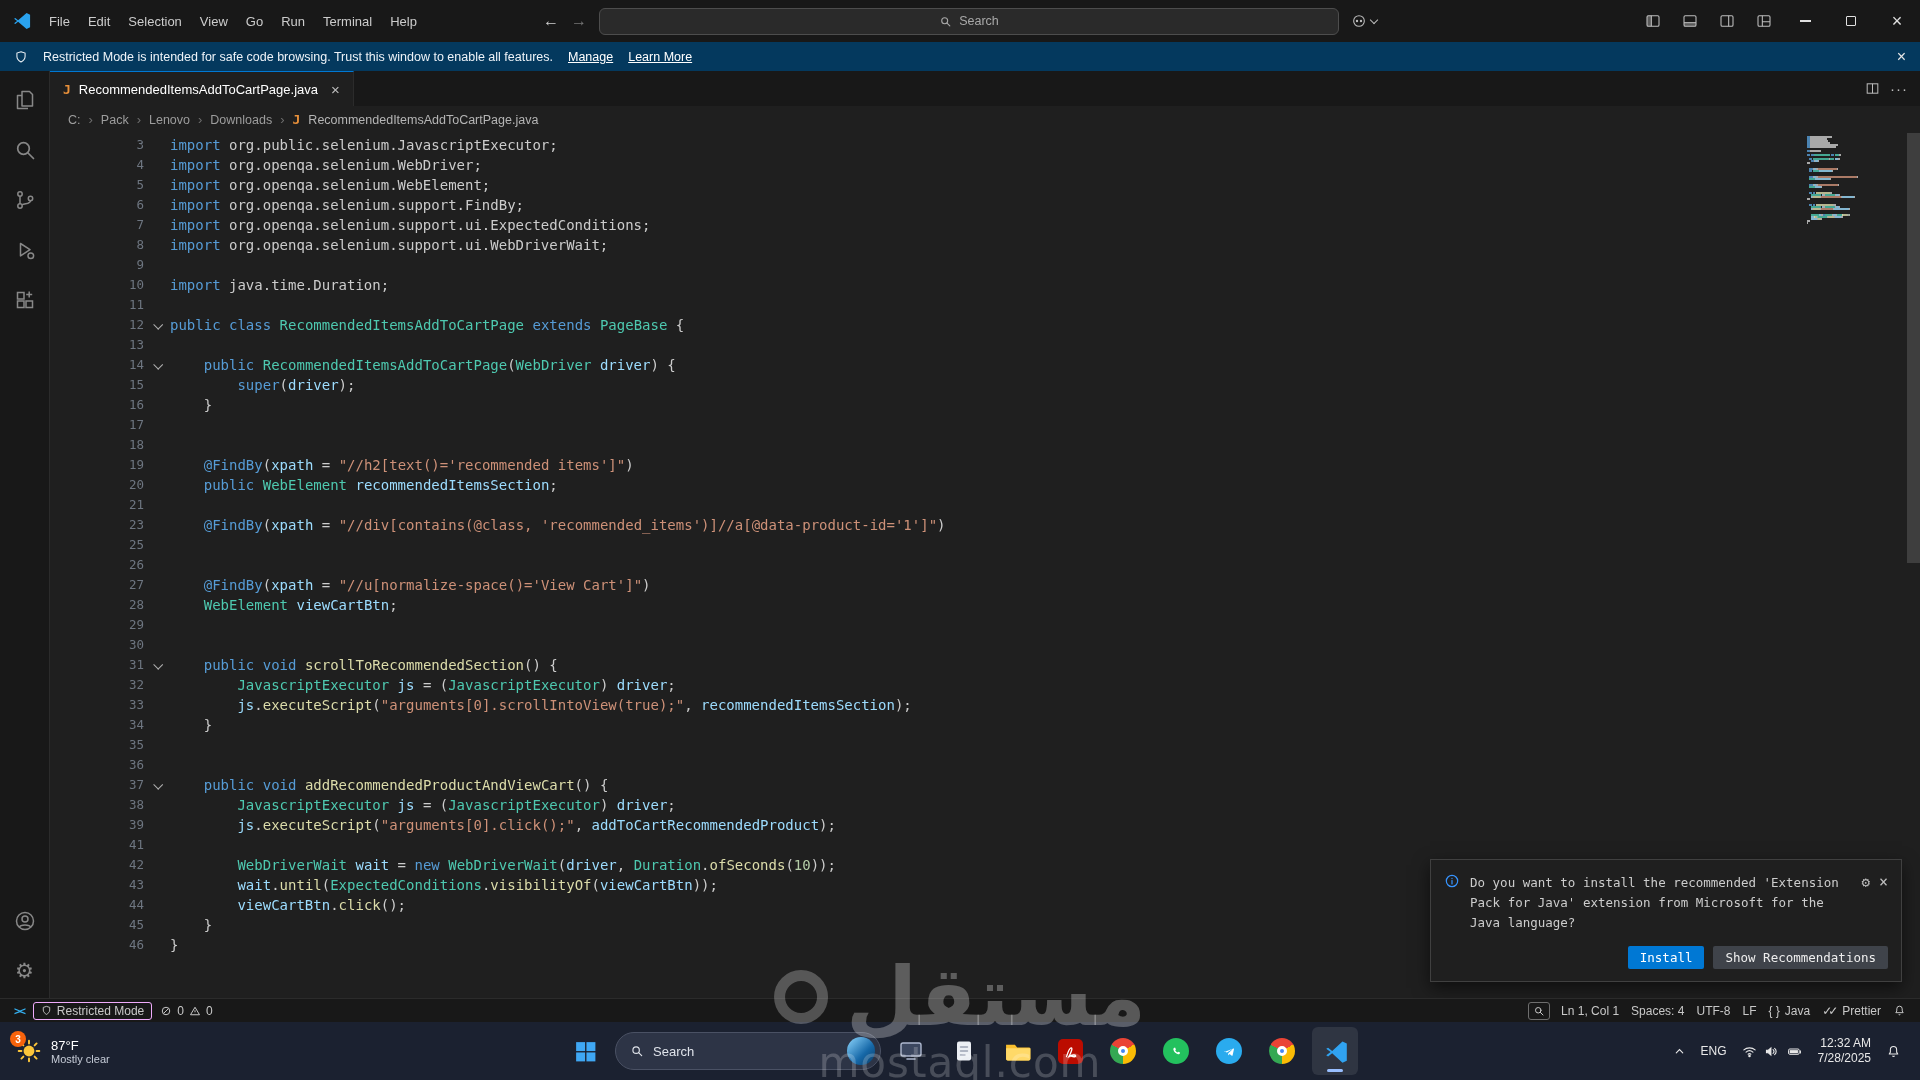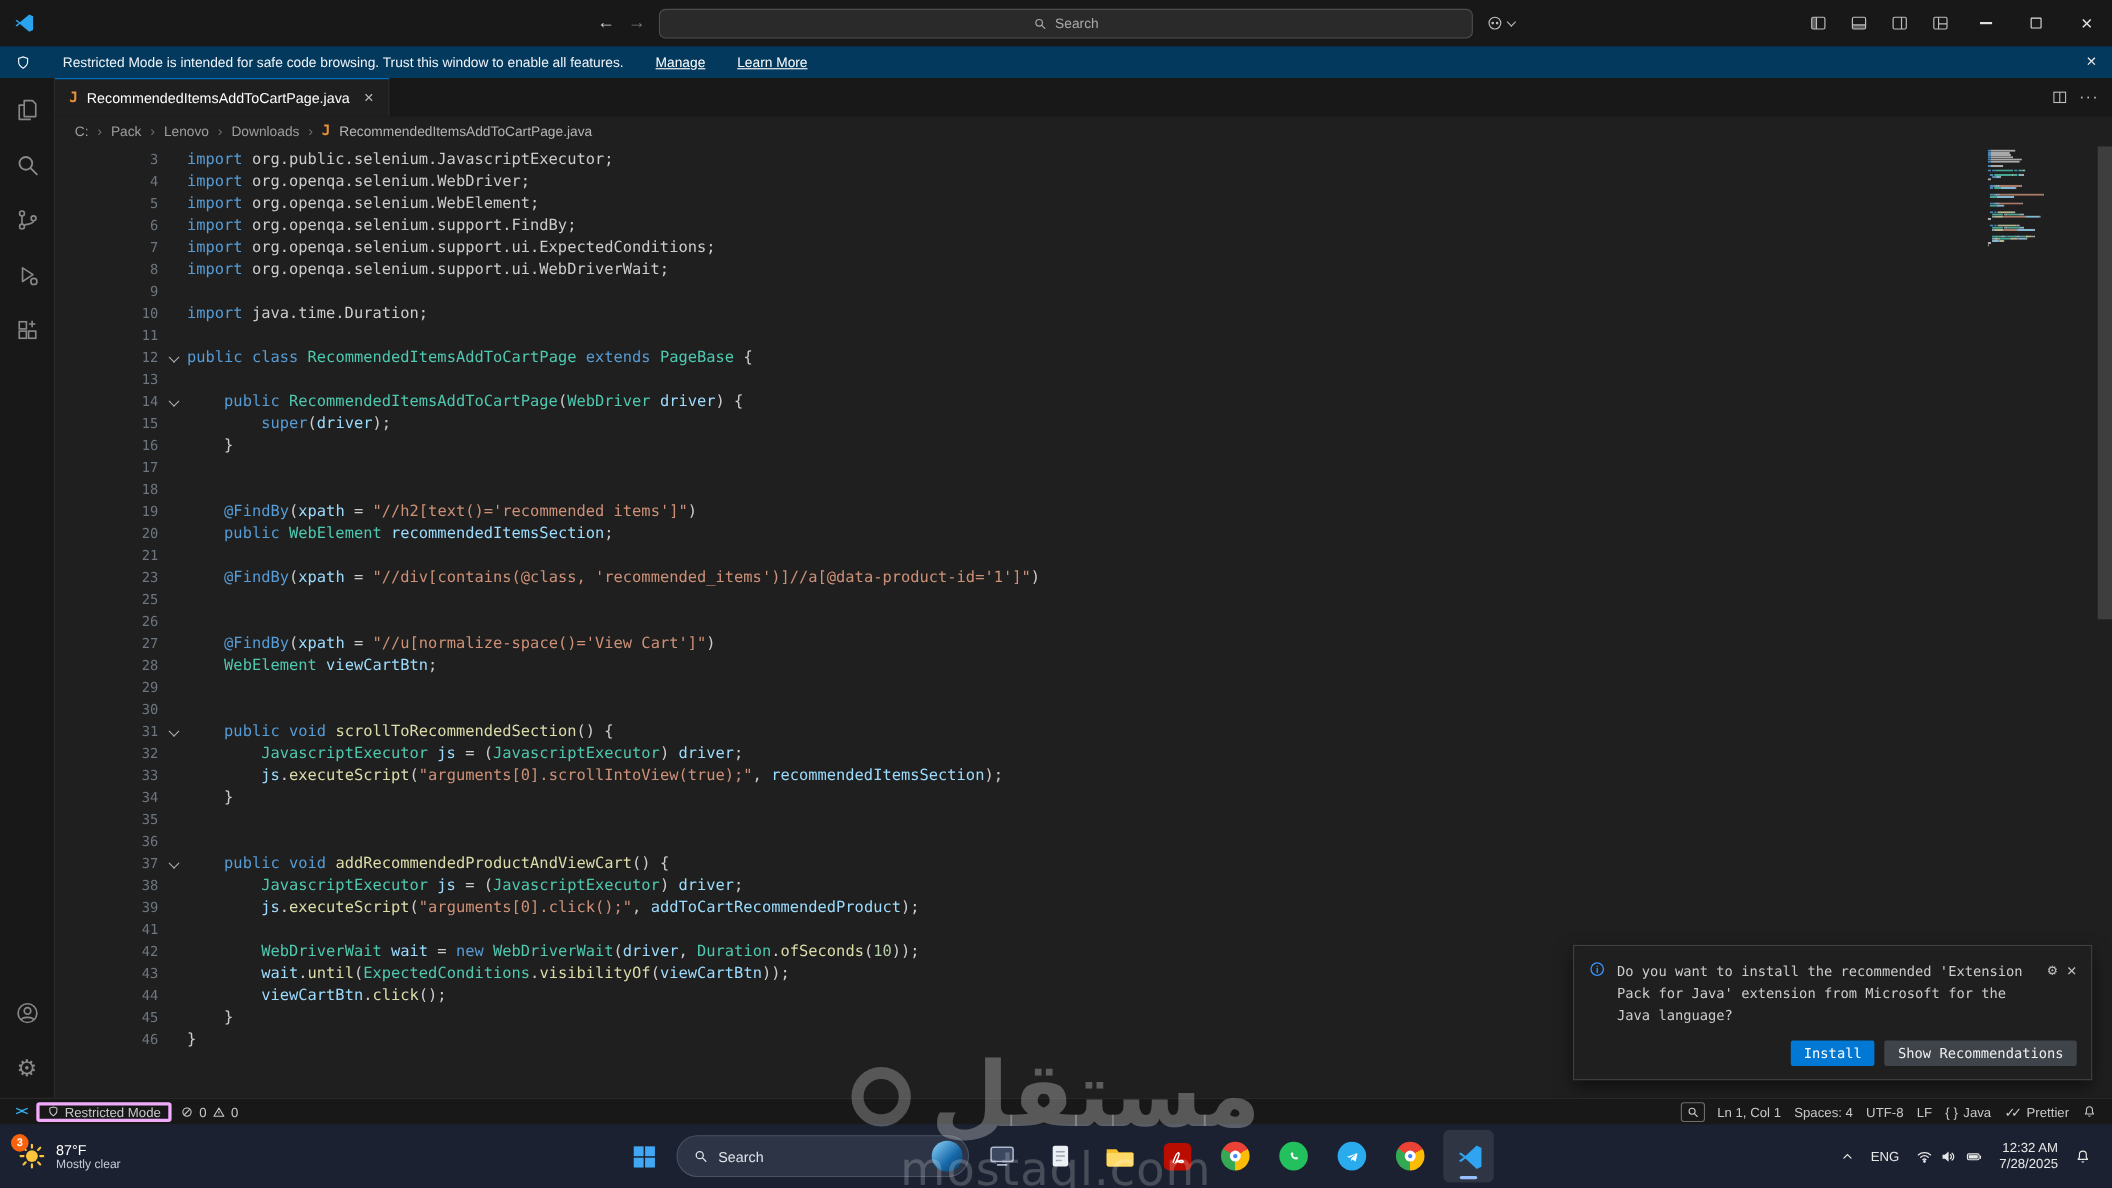--- a/index.html
+++ b/index.html
@@ -20,21 +20,21 @@
   .copilot { display:flex; align-items:center; gap:4px; color:#bdbdbd; }
   .chev-down { width:6px; height:6px; border-right:1.4px solid #bdbdbd; border-bottom:1.4px solid #bdbdbd; transform:rotate(45deg); margin-top:-3px; }
   .tb-right { margin-left:auto; display:flex; align-items:center; height:100%; }
   .layout-btn { width:37px; height:100%; display:grid; place-items:center; color:#bdbdbd; }
   .win-btn { width:46px; height:100%; display:grid; place-items:center; }
   .min-bar { width:11px; height:1.4px; background:#e0e0e0; }
   .max-box { width:10px; height:10px; border:1.3px solid #e0e0e0; border-radius:1px; }
   .close-x { font-size:18px; color:#e0e0e0; line-height:1; }
 
   
-  .banner { height:29px; background:var(--banner_bg); display:flex; align-items:center; gap:29px; padding:0 14px; font-size:12.5px; color:#eef3f8; flex:none; }
+  .banner { height:29px; background:var(--banner_bg); display:flex; align-items:center; gap:15px; padding:0 14px; font-size:12.5px; color:#eef3f8; flex:none; }
   .banner-link { text-decoration:underline; color:#ffffff; }
   .banner-close { margin-left:auto; font-size:16px; color:#e8e8e8; }
 
   
   .main { flex:1; display:flex; min-height:0; }
   .activitybar { width:50px; background:var(--chrome_bg); border-right:1px solid #2b2b2b; display:flex; flex-direction:column; align-items:center; padding:8px 0 6px; gap:8px; flex:none; }
   .ab-icon { width:46px; height:42px; display:grid; place-items:center; color:#888888; }
   .ab-bottom { margin-top:auto; display:flex; flex-direction:column; gap:8px; align-items:center; }
   .gear-glyph { font-size:21px; color:#888888; }
 
@@ -74,21 +74,21 @@
   .toast-gear { font-size:14px; }
   .toast-close { font-size:15px; }
   .toast-actions { display:flex; justify-content:flex-end; gap:9px; margin-top:13px; }
   .btn { font-size:12.5px; padding:4px 12px; border:none; border-radius:2px; font-family:inherit; }
   .btn-primary { background:var(--accent); color:#ffffff; }
   .btn-secondary { background:#3f434a; color:#eeeeee; }
 
   
   .statusbar { height:24px; background:var(--chrome_bg); border-top:1px solid #2b2b2b; display:flex; align-items:center; font-size:12px; color:#c8c8c8; padding:0 8px; gap:2px; flex:none; }
   .sb-item { display:flex; align-items:center; gap:5px; padding:0 6px; height:100%; white-space:nowrap; }
-  .sb-restricted { border:3px solid #f0abfc; border-radius:3px; height:18px; padding:0 7px; align-self:center; }
+  .sb-restricted { border:1px solid #f0abfc; border-radius:3px; height:18px; padding:0 7px; align-self:center; }
   .remote { color:#35b1f1; font-weight:700; font-size:11px; letter-spacing:-1px; }
   .sb-right { margin-left:auto; display:flex; align-items:flex-end; height:100%; }
   .sb-boxed { border:1px solid #6e6e6e; border-radius:3px; height:18px; padding:0 4px; align-self:center; margin-right:5px; }
   .dcheck { letter-spacing:-4px; margin-right:3px; }
 
   
   .taskbar { height:58px; background:var(--taskbar_bg); display:flex; align-items:center; position:relative; flex:none; color:#e8e8e8; }
   .weather { display:flex; align-items:center; gap:9px; padding:0 16px; height:100%; position:relative; }
   .weather-badge { position:absolute; top:9px; left:10px; background:#f7630c; color:#fff; font-size:10px; min-width:16px; height:16px; border-radius:8px; display:grid; place-items:center; font-weight:700; padding:0 3px; }
   .weather-temp { font-size:13px; color:#ffffff; }
@@ -119,20 +119,30 @@
 <body>
 
 <div class="screen">
 
   <div class="titlebar">
     <span class="logo">
       <svg width="20" height="20" viewBox="0 0 24 24">
           <path fill="#2aa3ef" d="M17.5 2.5L7.3 11 4 8.4l-1.5 1 3.6 2.6-3.6 2.6 1.5 1L7.3 13l10.2 8.5 4.2-2V4.5z"></path>
         </svg>
     </span>
+    <div class="menu-bar">
+        <div class="menu-item">File</div>
+        <div class="menu-item">Edit</div>
+        <div class="menu-item">Selection</div>
+        <div class="menu-item">View</div>
+        <div class="menu-item">Go</div>
+        <div class="menu-item">Run</div>
+        <div class="menu-item">Terminal</div>
+        <div class="menu-item">Help</div>
+      </div>
 
     <div class="center-cluster">
       <span class="nav-arrow">←</span>
       <span class="nav-arrow fwd">→</span>
       <div class="cmd-center">
         <svg width="13" height="13" viewBox="0 0 24 24" fill="none" stroke="#a9a9a9" stroke-width="2" stroke-linecap="round">
             <circle cx="10.5" cy="10.5" r="5.5"></circle>
             <path d="M14.8 14.8L20 20"></path>
           </svg>
         <span>Search</span>

